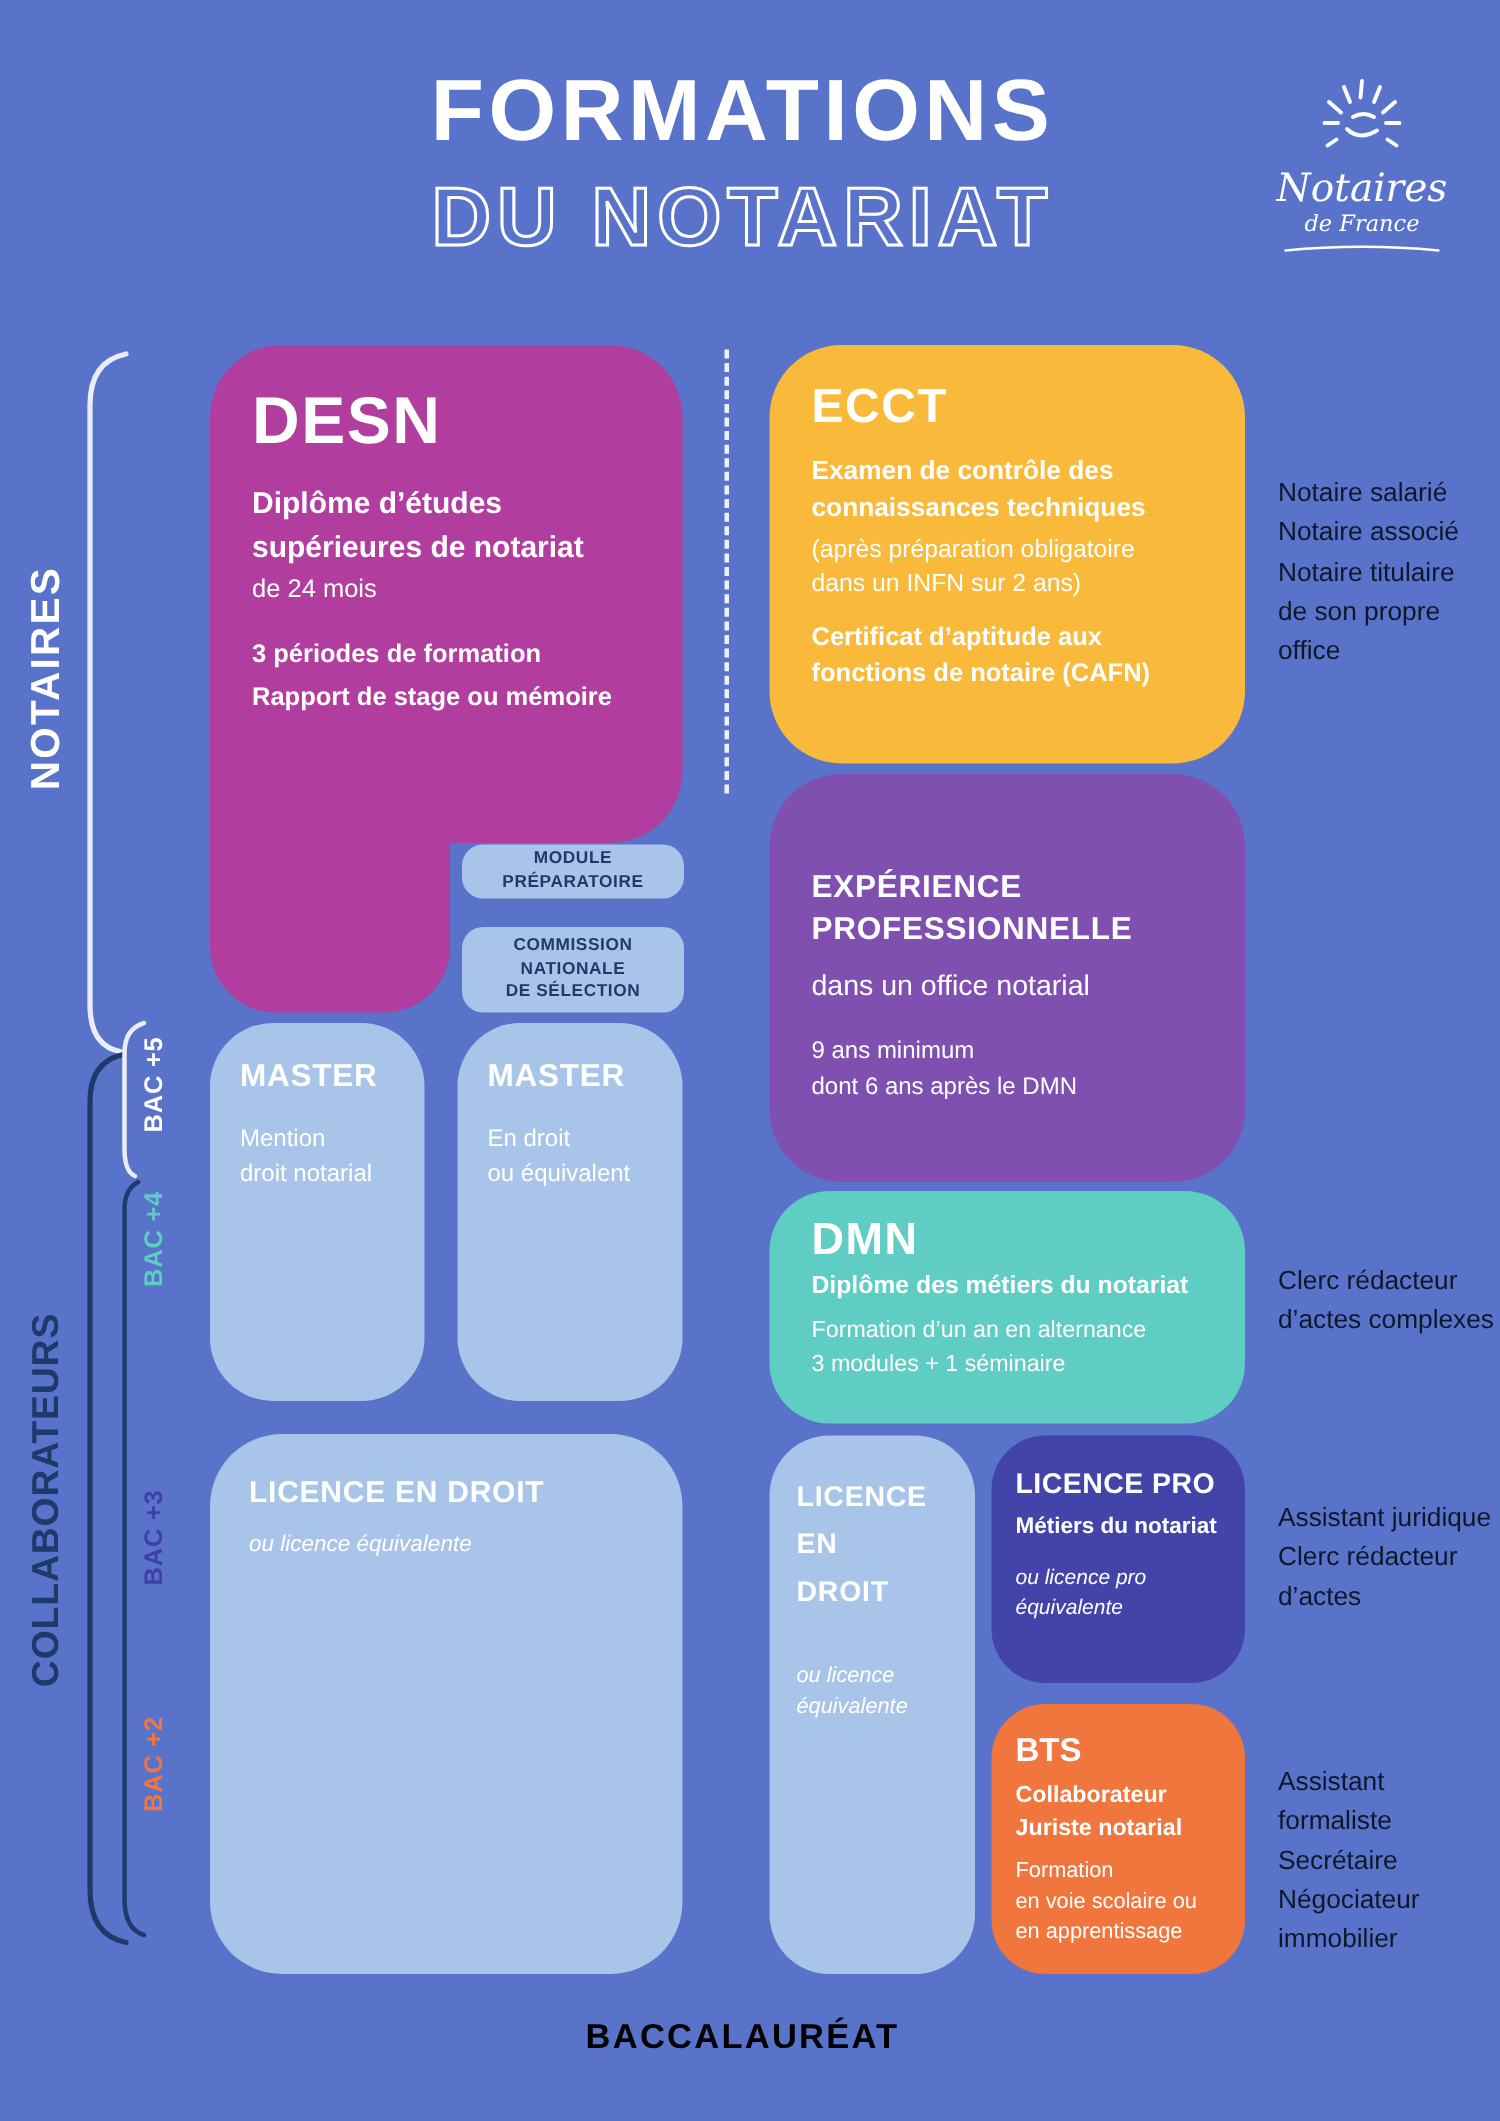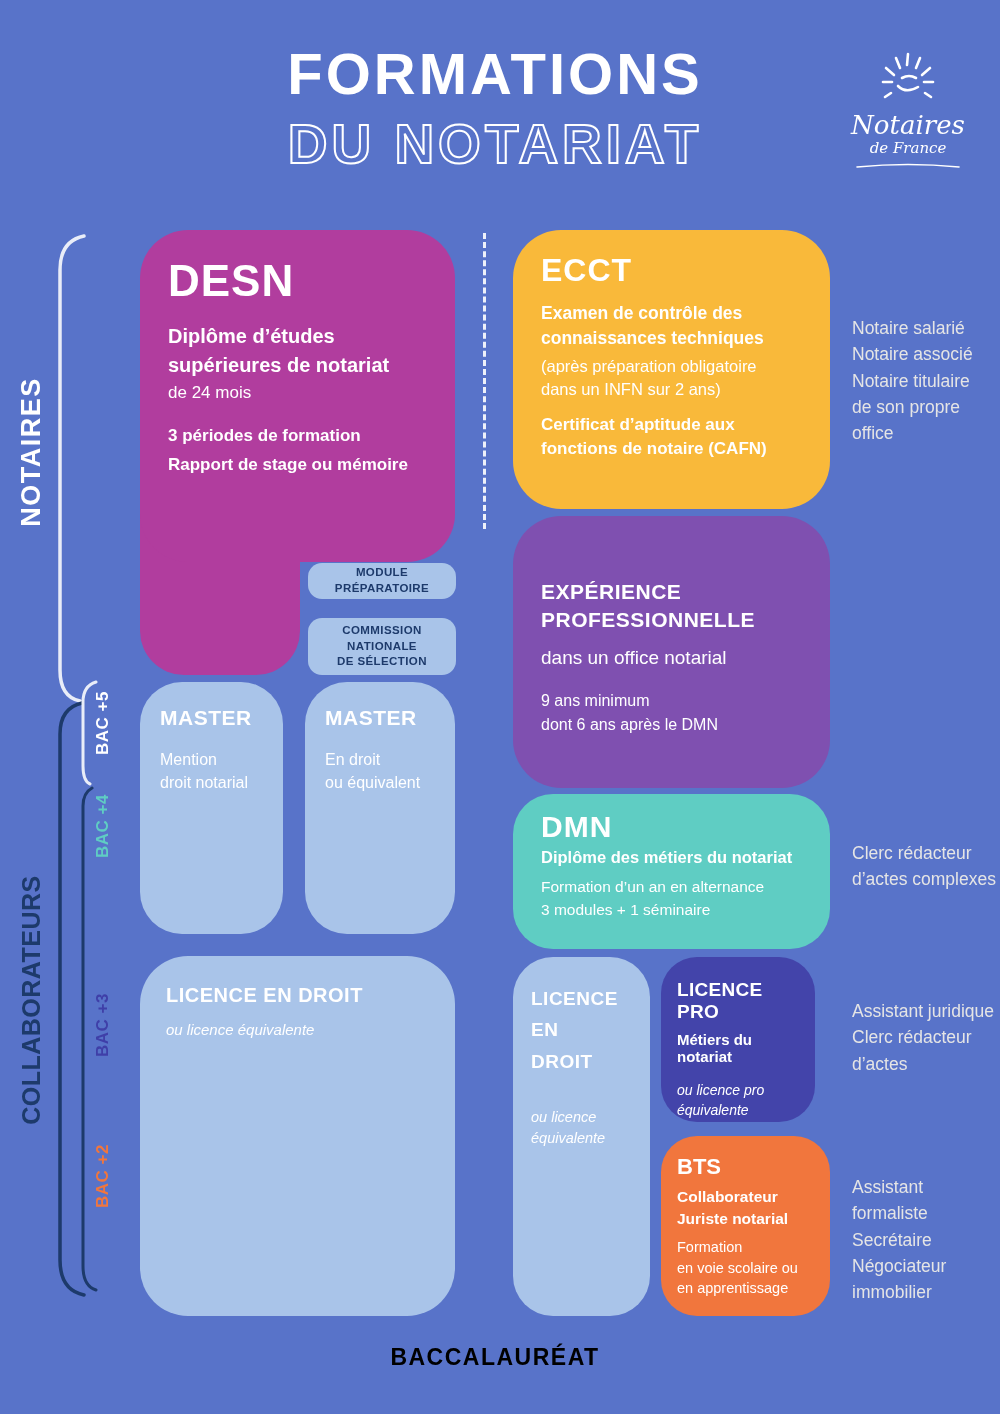--- a/index.html
+++ b/index.html
@@ -109,36 +109,36 @@
   .dmn-detail { font-size:15.5px; margin-top:8px; line-height:1.5; }
 
   .licence-right {
     left:513px; top:957px; width:137px; height:359px;
     background:#a9c4e9; border-radius:40px; padding:26px 14px 0 18px;
   }
   .lr-title { font-size:19px; font-weight:bold; line-height:1.65; letter-spacing:0.5px; }
   .lr-detail { margin-top:30px; font-size:14.5px; font-style:italic; line-height:1.45; }
 
   .licence-pro {
-    left:661px; top:957px; width:154px; height:165px;
+    left:661px; top:957px; width:169px; height:165px;
     background:#4344aa; border-radius:36px; padding:22px 14px 0 16px;
   }
   .lp-title { font-size:19px; font-weight:bold; letter-spacing:0.3px; }
   .lp-sub { font-size:15px; font-weight:bold; margin-top:8px; }
   .lp-detail { font-size:14px; font-style:italic; margin-top:16px; line-height:1.4; }
 
   .bts {
     left:661px; top:1136px; width:169px; height:180px;
     background:#f1763d; border-radius:36px; padding:18px 12px 0 16px;
   }
   .bts-title { font-size:22px; font-weight:bold; }
   .bts-sub { font-size:15.5px; font-weight:bold; margin-top:6px; line-height:1.4; }
   .bts-detail { font-size:14.5px; margin-top:8px; line-height:1.4; }
 
-  .anno { position:absolute; left:852px; font-size:17.5px; line-height:1.5; color:#e5e5e5; }
+  .anno { position:absolute; left:852px; font-size:17.5px; line-height:1.5; color:#0f172a; }
   .anno-ecct { top:315px; }
   .anno-dmn  { top:840px; }
   .anno-lpro { top:998px; }
   .anno-bts  { top:1174px; }
 
   .footer-label {
     position:absolute; top:1344px; left:0; width:990px; text-align:center;
     font-size:23px; font-weight:bold; letter-spacing:1.5px; color:#000000;
   }
 </style>

